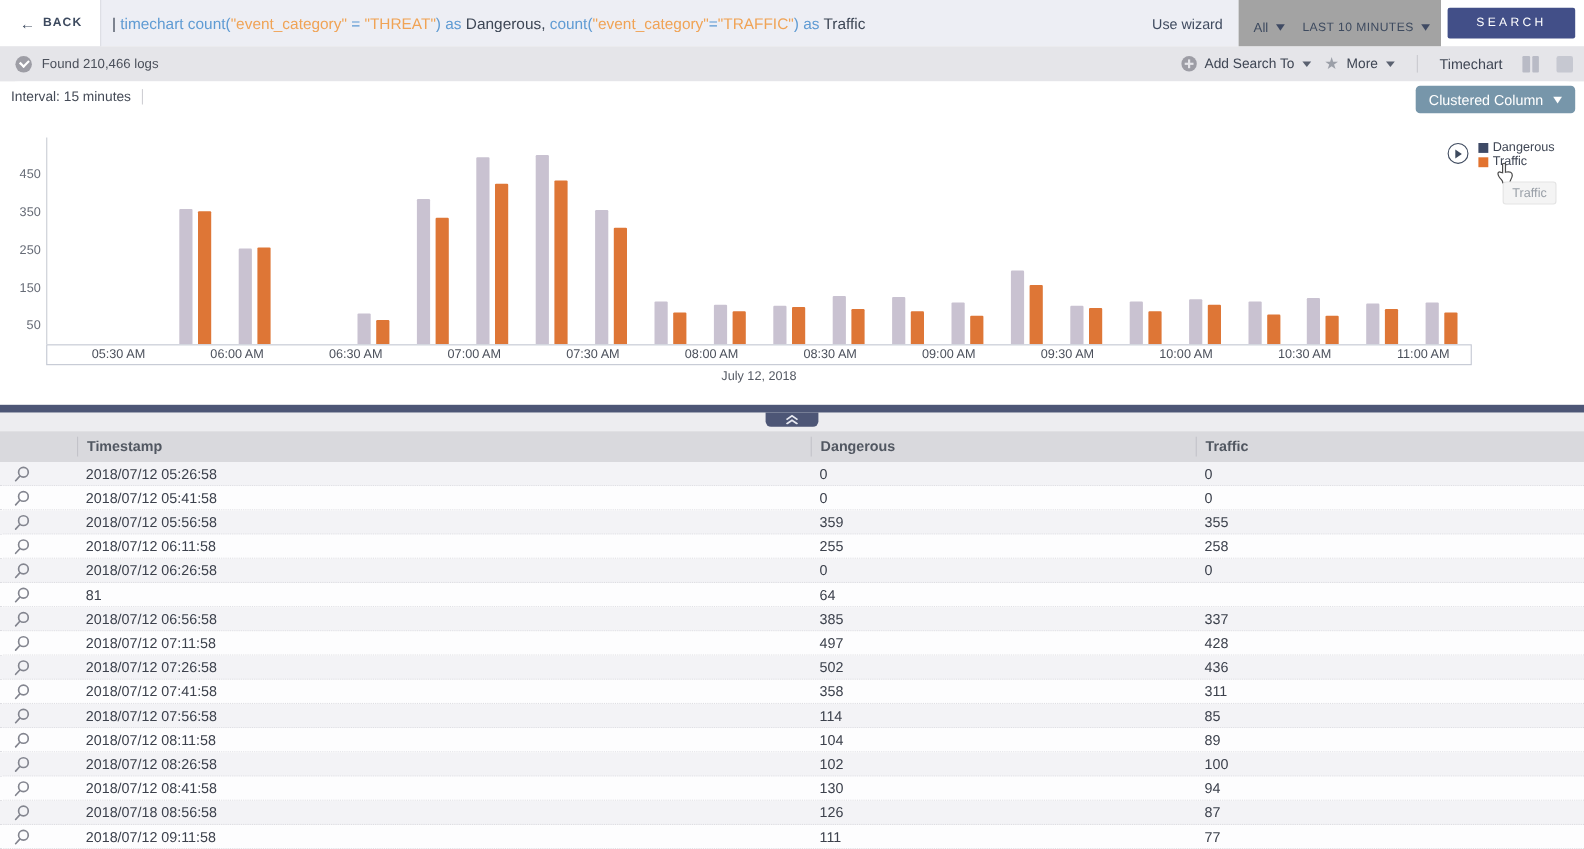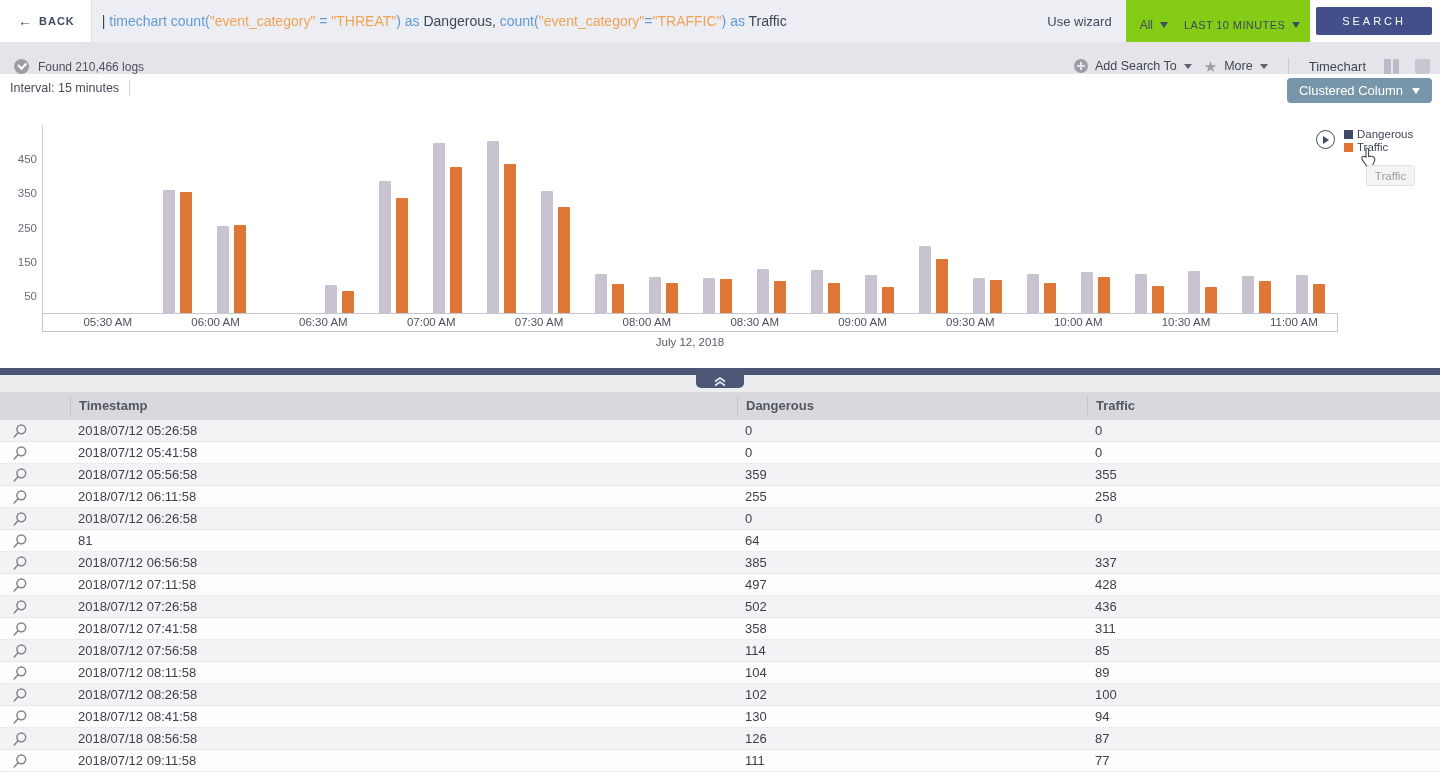--- a/index.html
+++ b/index.html
@@ -9,32 +9,32 @@
   
   .topbar { display:flex; align-items:stretch; height:42px; background:#fff; }
   .back-btn { display:flex; align-items:center; gap:6px; padding:0 16px 0 18px;
     font-size:11px; font-weight:bold; letter-spacing:1px; color:#3d4a5f; cursor:pointer; white-space:nowrap; }
   .back-arrow { font-size:14px; line-height:1; }
   .query-box { flex:1; display:flex; align-items:center; background:#edeef4;
     border-left:1px solid #dcdde4; padding:0 14px 0 10px; min-width:0; }
   .query-text { flex:1; font-size:14px; white-space:nowrap; overflow:hidden; }
   .seg-blue { color:#5f9bd3; } .seg-orange { color:#f0a355; } .seg-dark { color:#3d4655; }
   .use-wizard { font-size:13px; color:#3f4a5f; margin-left:12px; cursor:pointer; white-space:nowrap; }
-  .time-controls { display:flex; align-items:center; gap:8px; padding:8px 10px 0 14px; background:#84cc16; }
+  .time-controls { display:flex; align-items:center; gap:8px; padding:8px 10px 0 14px; background:#a3a3a3; }
   .dd { display:flex; align-items:center; gap:7px; cursor:pointer; white-space:nowrap; color:#3d4a5f; }
   .dd-all { font-size:12px; }
   .dd-range { font-size:11px; letter-spacing:.4px; margin-left:8px; }
   .caret { width:0; height:0; border-left:4.5px solid transparent; border-right:4.5px solid transparent;
     border-top:6px solid #3f4a63; display:inline-block; }
   .search-btn { align-self:center; margin:0 8px 0 6px; background:#424f88; color:#fff;
     font-size:11px; letter-spacing:3px; padding:8px 26px; border:none; border-radius:2px; cursor:pointer;
     font-family:"Liberation Sans", sans-serif; }
 
   
-  .statusbar { height:32px; background:#e5e5e9; display:flex; align-items:flex-end; padding:0 10px 0 14px; }
+  .statusbar { height:32px; background:#e5e5e9; display:flex; align-items:center; padding:0 10px 0 14px; }
   .found { display:flex; align-items:center; gap:9px; font-size:12px; color:#4b505b; }
   .check-circle { width:15px; height:15px; border-radius:50%; background:#9d9da5; position:relative; }
   .check-circle::after { content:""; position:absolute; left:4px; top:3px; width:6px; height:3.5px;
     border-left:2px solid #fff; border-bottom:2px solid #fff; transform:rotate(-45deg); }
   .status-right { margin-left:auto; display:flex; align-items:center; gap:12px; }
   .status-item { display:flex; align-items:center; gap:7px; font-size:12.5px; color:#3f4654; cursor:pointer; white-space:nowrap; }
   .plus-circle { width:14px; height:14px; border-radius:50%; background:#9d9da5; position:relative; }
   .plus-circle::before, .plus-circle::after { content:""; position:absolute; background:#e5e5e9; }
   .plus-circle::before { left:3px; top:6px; width:8px; height:2px; }
   .plus-circle::after { left:6px; top:3px; width:2px; height:8px; }

